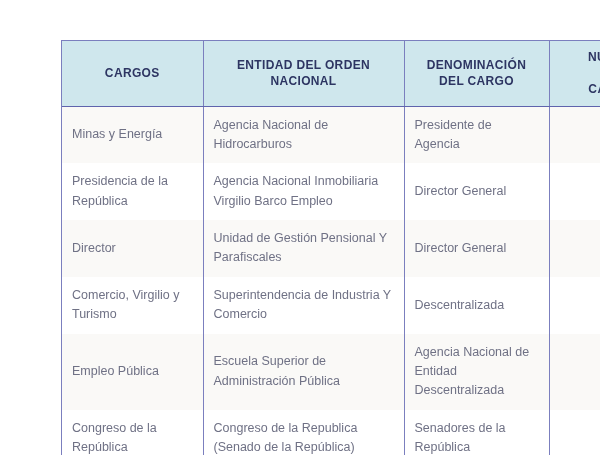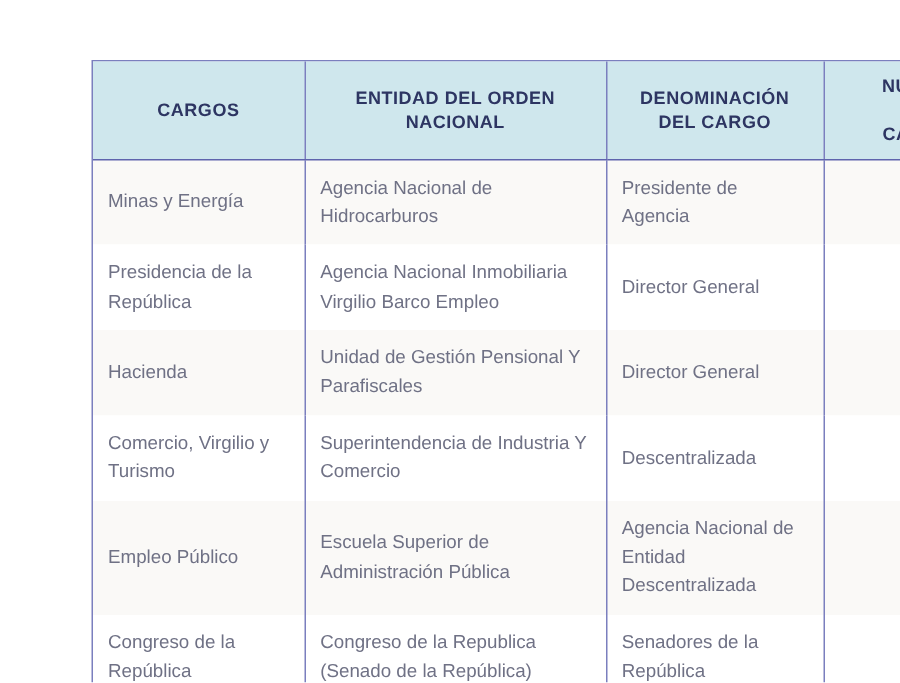--- a/index.html
+++ b/index.html
@@ -112,33 +112,33 @@
             <td>Presidente de Agencia</td>
             <td class="num">1</td>
           </tr>
           <tr class="even">
             <td>Presidencia de la República</td>
             <td>Agencia Nacional Inmobiliaria Virgilio Barco Empleo</td>
             <td>Director General</td>
             <td class="num">1</td>
           </tr>
           <tr class="odd">
-            <td>Hacienda</td>
+            <td>Director</td>
             <td>Unidad de Gestión Pensional Y Parafiscales</td>
             <td>Director General</td>
             <td class="num">1</td>
           </tr>
           <tr class="even">
             <td>Comercio, Virgilio y Turismo</td>
             <td>Superintendencia de Industria Y Comercio</td>
             <td>Descentralizada</td>
             <td class="num">1</td>
           </tr>
           <tr class="odd">
-            <td>Empleo Público</td>
+            <td>Empleo Pública</td>
             <td>Escuela Superior de Administración Pública</td>
             <td>Agencia Nacional de Entidad Descentralizada</td>
             <td class="num">1</td>
           </tr>
           <tr class="even">
             <td>Congreso de la República</td>
             <td>Congreso de la Republica (Senado de la República)</td>
             <td>Senadores de la República</td>
             <td class="num">108</td>
           </tr>

